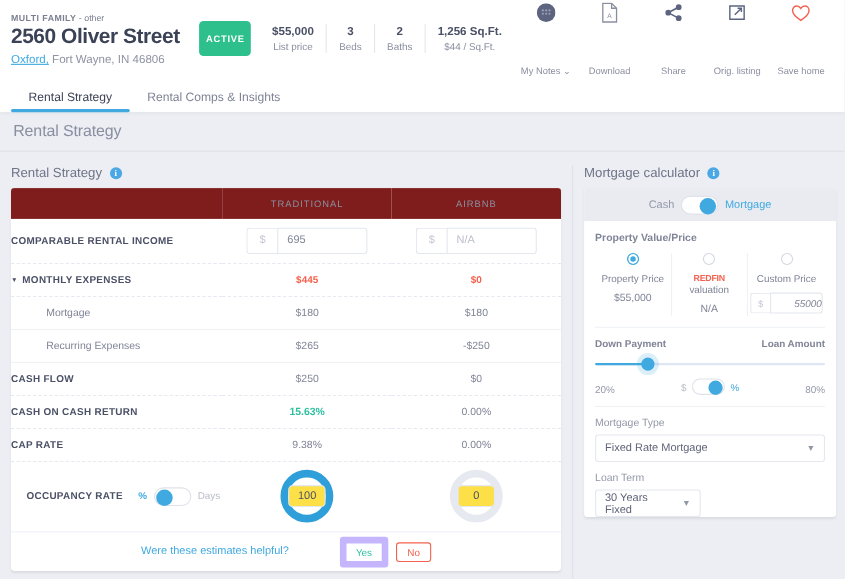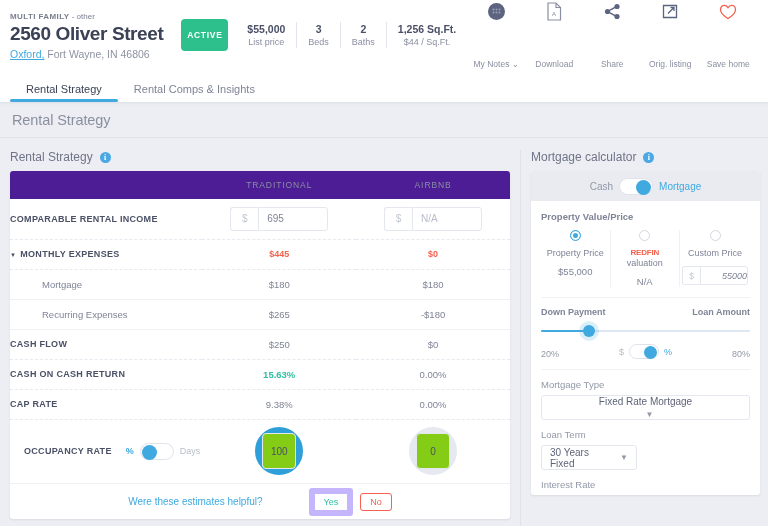--- a/index.html
+++ b/index.html
@@ -90,21 +90,21 @@
     cursor: pointer;
   }
 
   
   .card {
     background: #fff; border-radius: 3px; box-shadow: 0 1px 2px rgba(60,64,80,.10);
     overflow: hidden;
   }
   table.rs { width: 100%; border-collapse: collapse; table-layout: fixed; }
   table.rs th {
-    background: #4c1d95; font-size: 8.5px; color: #8a8fa0; letter-spacing: .9px;
+    background: #7f1d1d; font-size: 8.5px; color: #8a8fa0; letter-spacing: .9px;
     font-weight: 400; padding: 9px 0; text-transform: uppercase;
   }
   table.rs th.c0 { width: 185px; }
   table.rs th.c1 { width: 148px; }
   table.rs th.c2 { width: 148px; }
   table.rs td { padding: 0; vertical-align: middle; }
   .rlabel {
     font-size: 9px; color: #4a5066; font-weight: 700; letter-spacing: .3px;
     padding-left: 14px; text-transform: uppercase;
   }
@@ -120,21 +120,21 @@
   .tr-dash td { border-bottom: 1px dashed #e6e9ef; }
   .caret { font-size: 6px; color: #4a5066; margin-right: 4px; display:inline-block; vertical-align: middle;}
 
   .inp-grp { display: flex; justify-content: center; }
   .inp-grp .pre {
     width: 28px; height: 24px; border: 1px solid #e4e7ee; border-right: none;
     border-radius: 3px 0 0 3px; display: flex; align-items: center;
     justify-content: center; font-size: 10px; color: #c3c7d2;
   }
   .inp-grp .val {
-    width: 70px; height: 24px; border: 1px solid #e4e7ee; border-radius: 0 3px 3px 0;
+    width: 82px; height: 24px; border: 1px solid #e4e7ee; border-radius: 0 3px 3px 0;
     display: flex; align-items: center; padding-left: 8px; font-size: 10px; color: #7f8496;
   }
   .inp-grp .val.ph { color: #b9bdc9; }
 
   
   .occ-row { height: 64px; }
   .occ-left { display: flex; align-items: center; padding-left: 14px; }
   .occ-lab { font-size: 9px; color: #4a5066; font-weight: 700; letter-spacing: .3px; }
   .tgl-unit { display: flex; align-items: center; margin-left: 14px; }
   .tgl-unit .u { font-size: 9px; color: #b9bdc9; }
@@ -148,22 +148,22 @@
     background: #3fa9e0;
   }
   .switch.left  .knob { left: 1px; }
   .switch.right .knob { right: 1px; }
 
   .gauge-cell { display: flex; justify-content: center; }
   .gauge { width: 48px; height: 48px; border-radius: 50%; display: flex; align-items: center; justify-content: center; }
   .gauge.blue { border: 7px solid #2e9fd8; }
   .gauge.grey { border: 7px solid #e6e9ef; }
   .gauge .box {
-    background: #84cc16; border: 1px solid #e4e7ee; border-radius: 4px;
-    width: 34px; height: 36px; display: flex; align-items: center;
+    background: #fde047; border: 1px solid #e4e7ee; border-radius: 4px;
+    width: 34px; height: 20px; display: flex; align-items: center;
     justify-content: center; font-size: 10px; color: #4a5066;
   }
 
   .helpful {
     height: 36px; display: flex; align-items: center; justify-content: center;
     border-top: 1px solid #eff1f5; gap: 7px;
   }
   .helpful .q { font-size: 10px; color: #3fa9e0; }
   .btn-y, .btn-n {
     font-size: 9px; padding: 3px 9px; border-radius: 3px; background: #fff; cursor: pointer;
@@ -228,21 +228,21 @@
   .dp-sw .u { font-size: 9px; color: #b9bdc9; }
   .dp-sw .u.on { color: #3fa9e0; }
   .switch.sm { width: 30px; height: 15px; margin: 0 5px; }
   .switch.sm .knob { width: 13px; height: 13px; }
 
   .sel {
     border: 1px solid #e4e7ee; border-radius: 3px; height: 25px; display: flex;
     align-items: center; padding: 0 8px; font-size: 10px; color: #5e6478;
     background: #fff; cursor: pointer; justify-content: space-between;
   }
-  .sel.wide { width: 100%; flex-direction: column; }
+  .sel.wide { width: 100%; }
   .sel.narrow { width: 96px; }
   .chev { font-size: 8px; color: #9298a8; margin-left: 8px; }
   .fld-lab2 { font-size: 9.5px; color: #9298a8; margin: 9px 0 5px 0; }
 
   svg { display: block; }
 </style>
 </head>
 <body>
 
 <div id="app">
@@ -391,21 +391,21 @@
 
             <tr class="tr-h tr-line">
               <td class="rlabel sub">Mortgage</td>
               <td class="rval">$180</td>
               <td class="rval">$180</td>
             </tr>
 
             <tr class="tr-h tr-line">
               <td class="rlabel sub">Recurring Expenses</td>
               <td class="rval">$265</td>
-              <td class="rval">-$180</td>
+              <td class="rval">-$250</td>
             </tr>
 
             <tr class="tr-h tr-dash">
               <td class="rlabel">CASH FLOW</td>
               <td class="rval">$250</td>
               <td class="rval">$0</td>
             </tr>
 
             <tr class="tr-h tr-dash">
               <td class="rlabel">CASH ON CASH RETURN</td>
@@ -540,20 +540,19 @@
             <span>Fixed Rate Mortgage</span>
             <span class="chev">▼</span>
           </div>
 
           <div class="fld-lab2">Loan Term</div>
           <div class="sel narrow">
             <span>30 Years Fixed</span>
             <span class="chev">▼</span>
           </div>
 
-          <div class="fld-lab2">Interest Rate</div>
 
         </div>
       </div>
     </div>
 
   </div>
 </div>
 
 </body></html>

